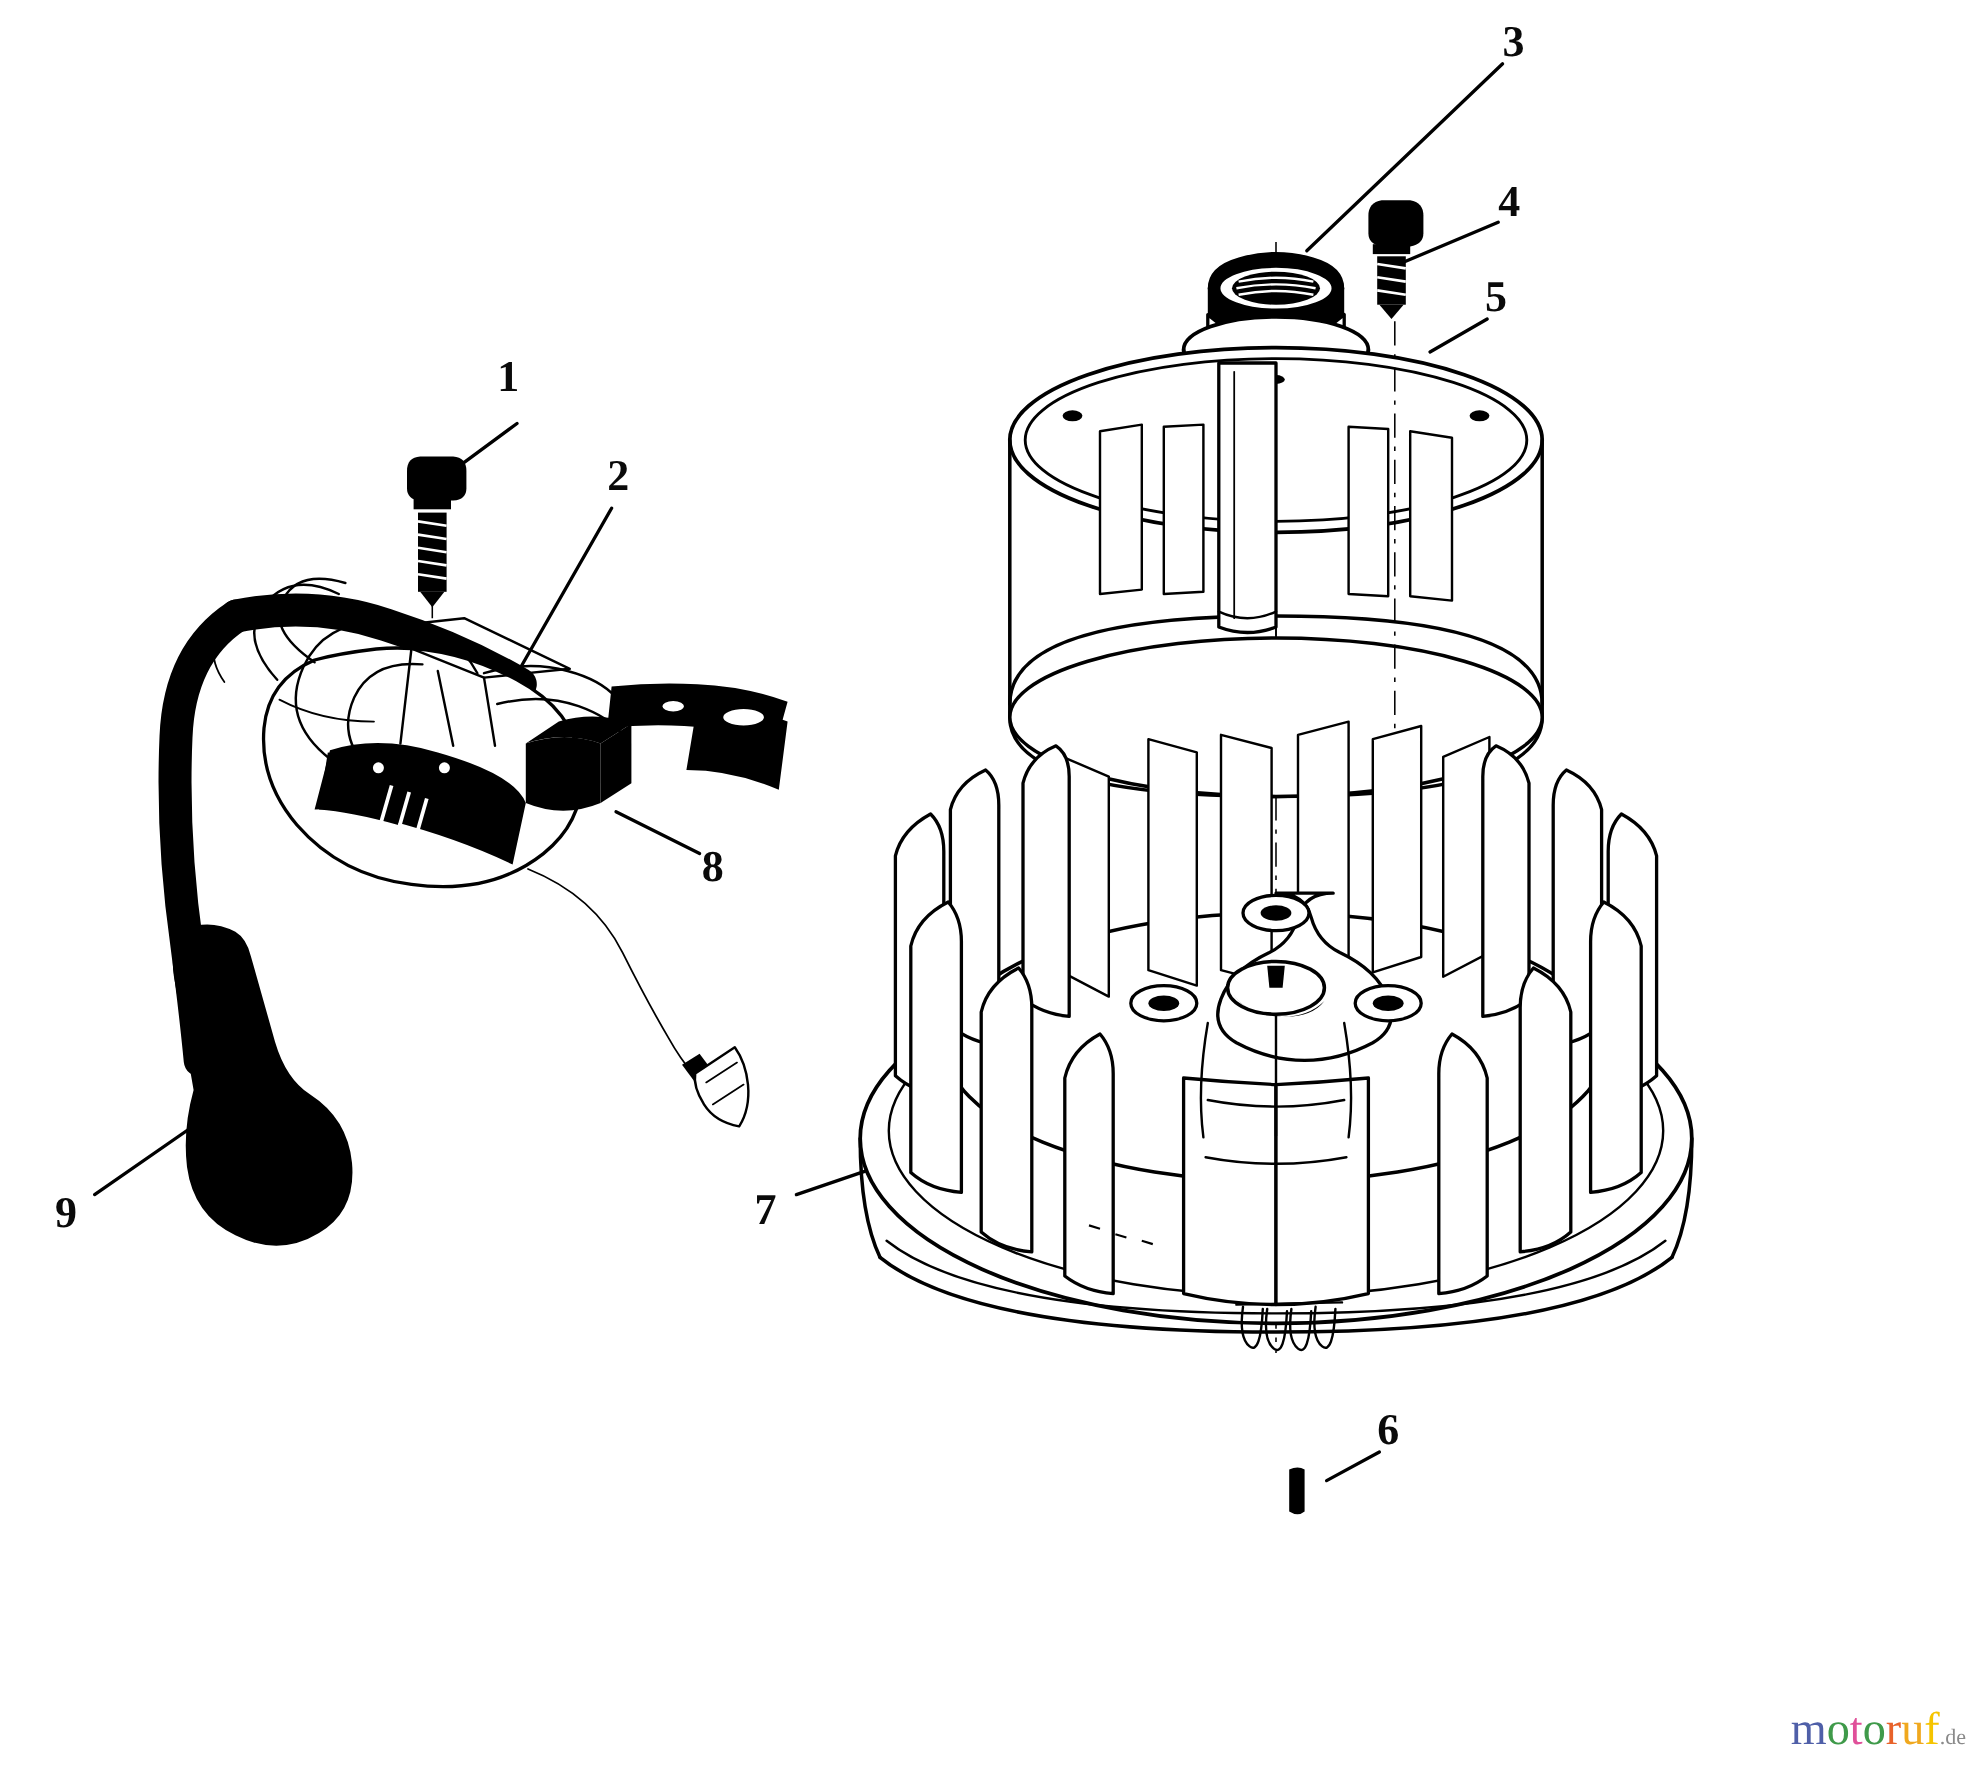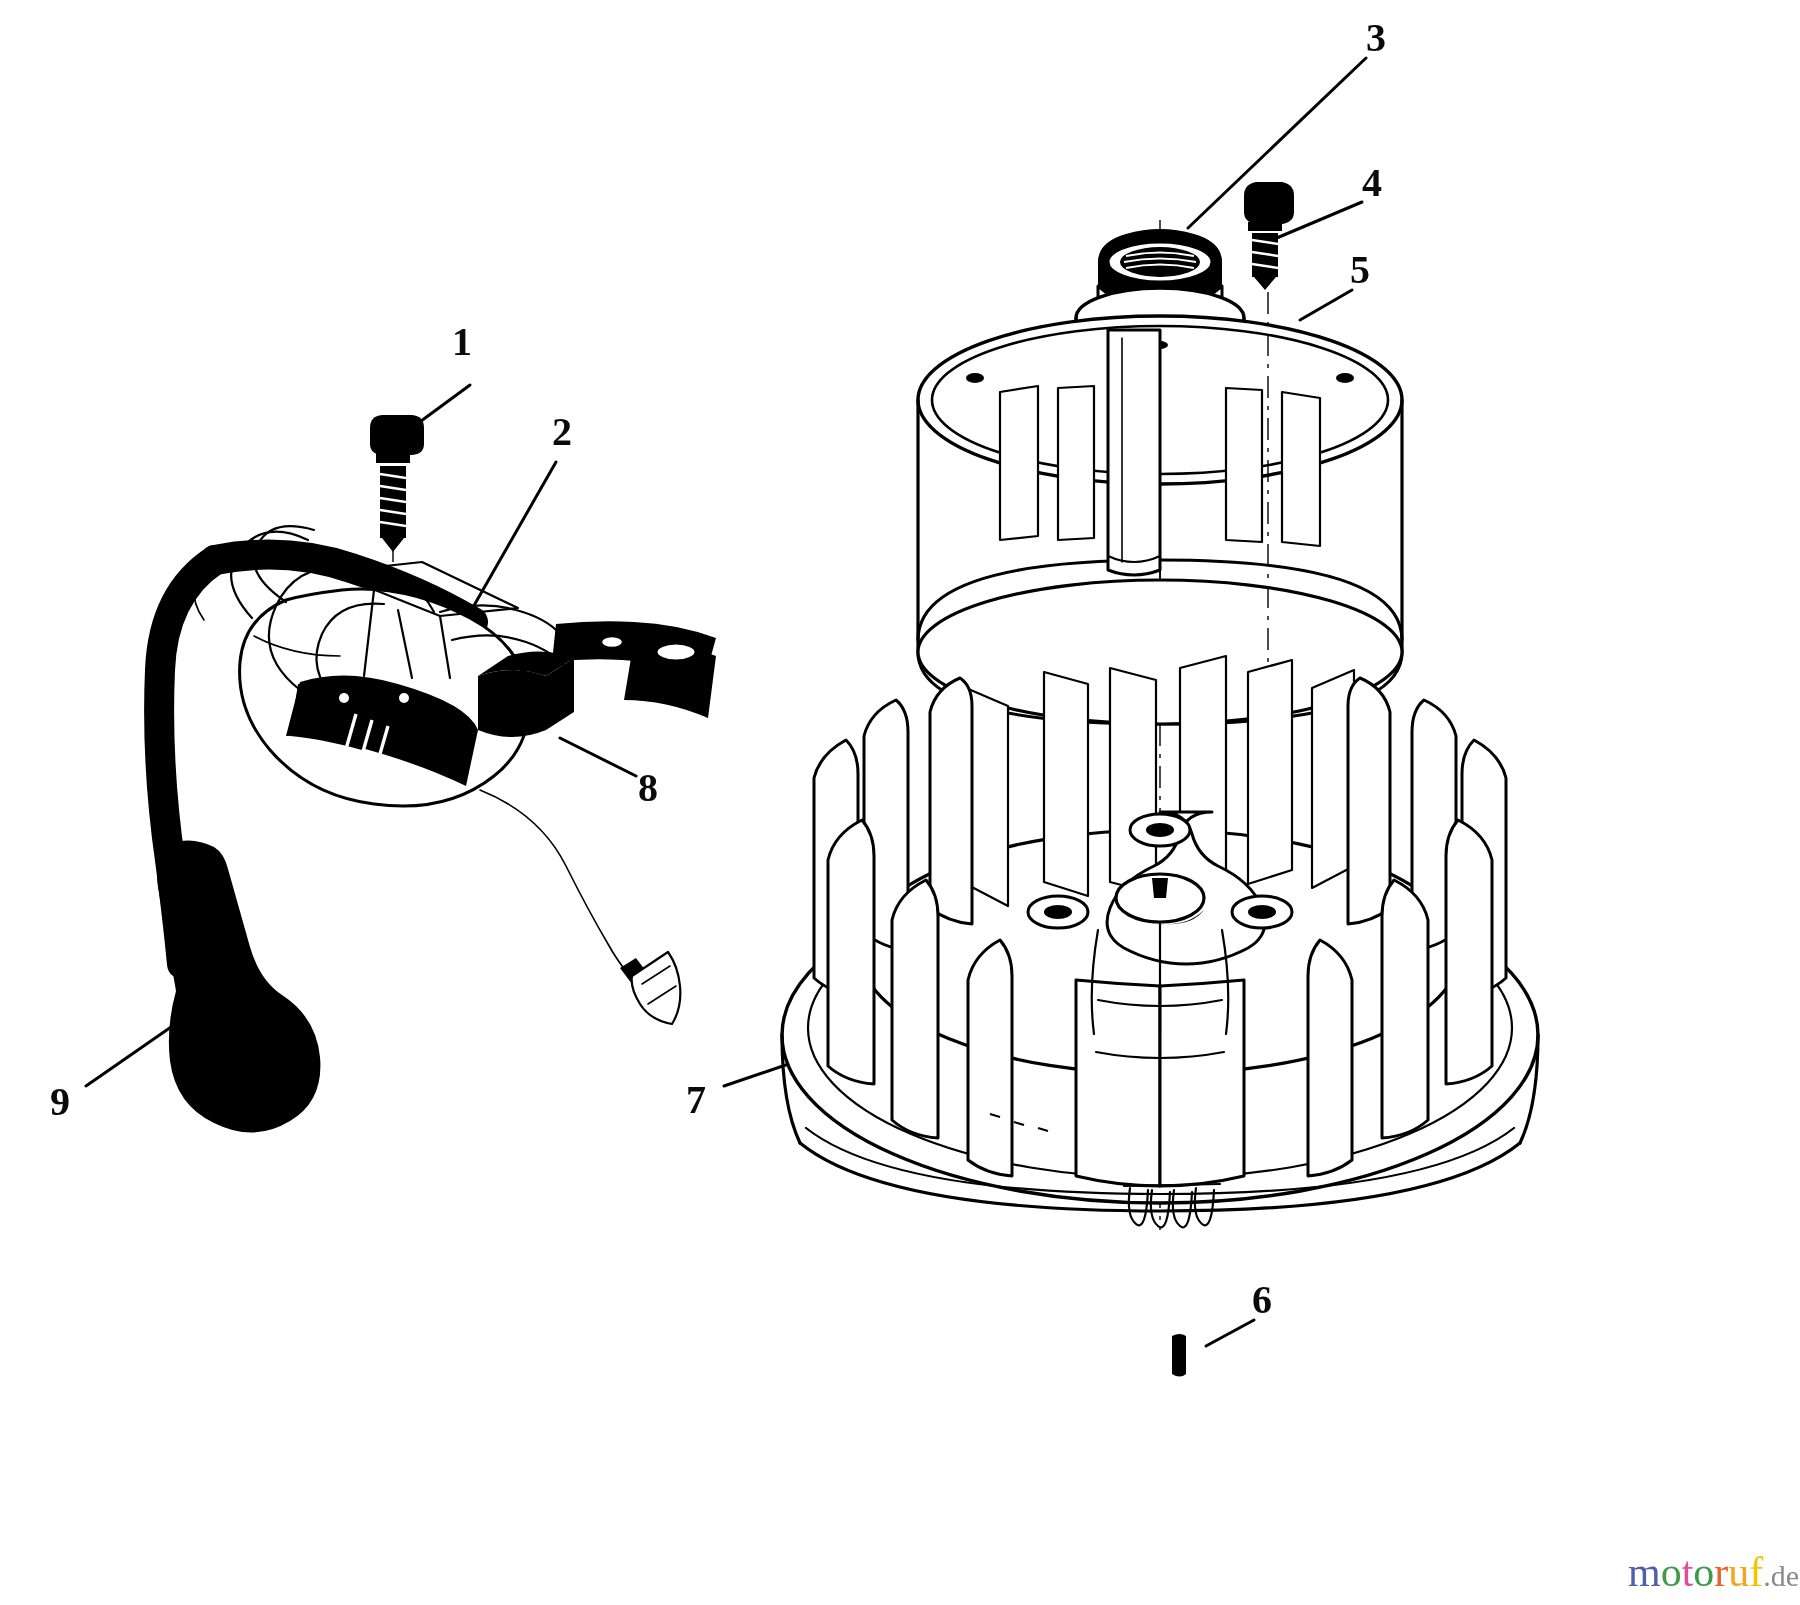--- a/index.html
+++ b/index.html
@@ -23,21 +23,21 @@
   .wm{
     position:absolute;
     left:1628px;top:1548px;
     font-family:"Liberation Serif", serif;
     font-size:42px;
     letter-spacing:0px;
     white-space:nowrap;
     user-select:none;
   }
   .wm span{display:inline-block;}
-  .wm .suffix{font-size:30px;vertical-align:baseline;}
+  .wm .suffix{font-size:20px;vertical-align:baseline;}
 </style>
 </head>
 <body>
 
 <div id="stage">
 
   <svg class="diagram" viewBox="0 0 1800 1605">
     <defs>
       <style>
         .ln{fill:none;stroke:#000;stroke-width:3.2;stroke-linecap:round;stroke-linejoin:round;}

